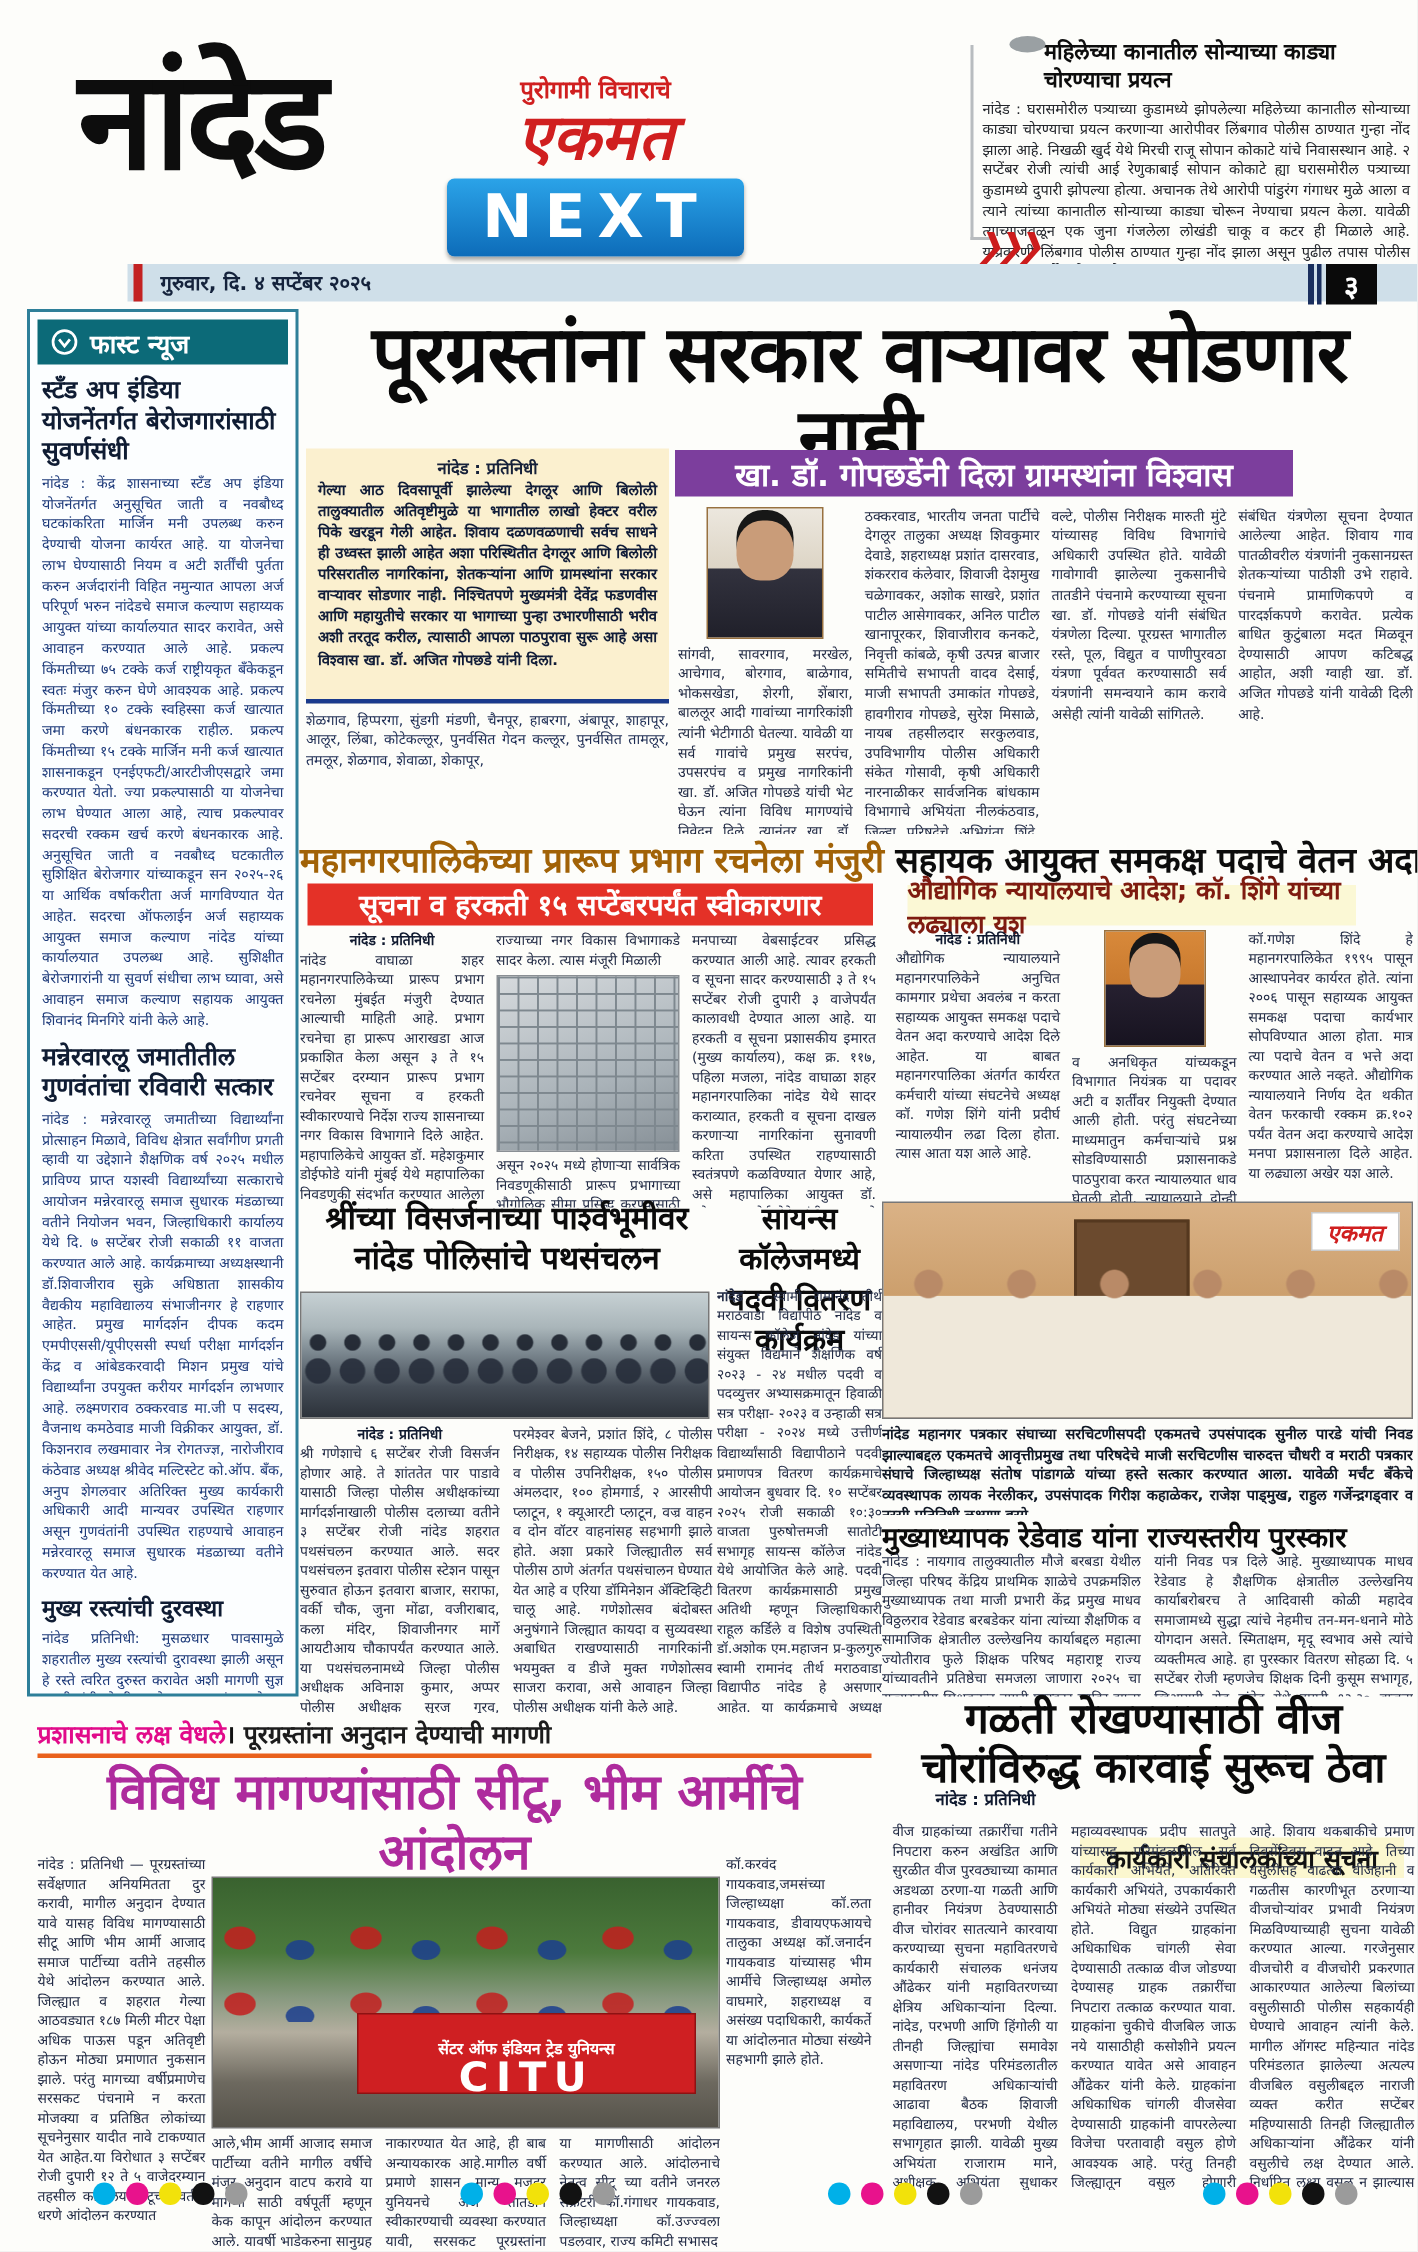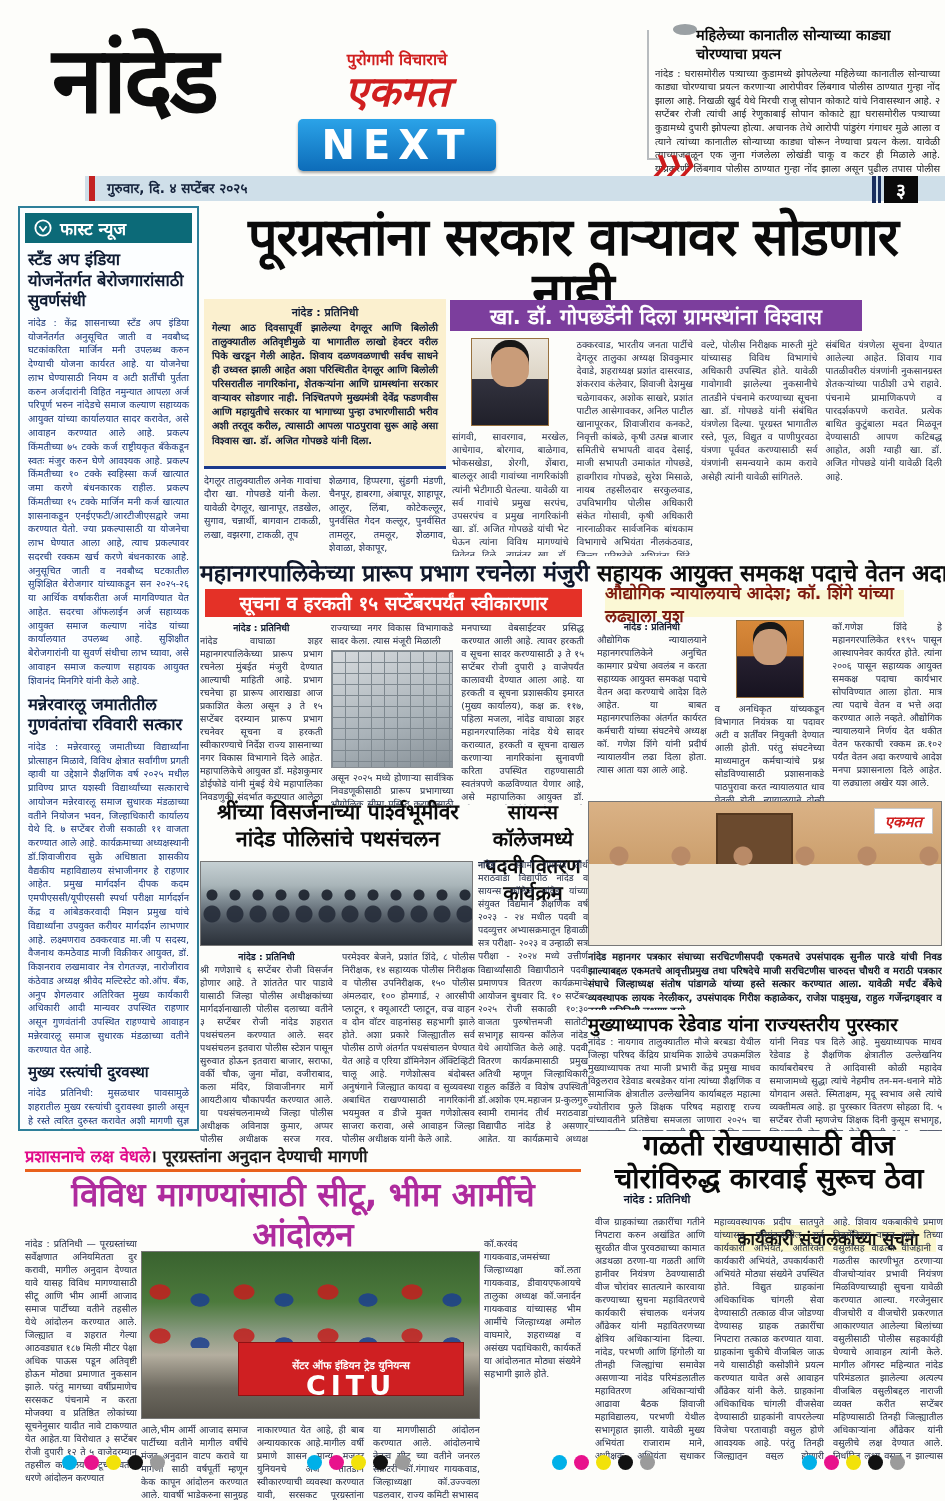--- a/index.html
+++ b/index.html
@@ -44,21 +44,21 @@
   .villages { position:absolute; left:204px; top:474px; width:242px; height:82px; display:flex; gap:8px; overflow:hidden; }
   .villages p { flex:1; font-size:9.5px; text-align:justify; line-height:1.42; color:#1c2b52; }
   .lead-body { position:absolute; left:452px; top:338px; width:490px; height:218px; display:flex; gap:8px; overflow:hidden; }
   .lead-body .col { flex:1; font-size:9.4px; text-align:justify; line-height:1.4; color:#232c46; }
   .portrait { width:78px; height:88px; border:1px solid #98713f; position:relative; margin:0 auto 4px; overflow:hidden; background:linear-gradient(180deg,#ece7de 0%,#ddd5c6 46%,#32323e 47%,#20202a 100%); }
   .portrait::after { content:""; position:absolute; top:8px; left:50%; transform:translateX(-50%); width:38px; height:40px; background:#c99c79; border-radius:46% 46% 42% 42%; box-shadow:0 -7px 0 0 #171717; }
   .portrait.orange { width:68px; height:78px; background:linear-gradient(180deg,#d8893a 0%,#c97a2f 46%,#262030 47%,#171320 100%); }
   .portrait.orange::after { width:34px; height:36px; }
 
   
-  .civic-head { position:absolute; left:200px; top:556px; width:388px; font-size:23px; font-weight:900; color:#0f172a; text-align:center; white-space:nowrap; }
+  .civic-head { position:absolute; left:200px; top:556px; width:388px; font-size:23px; font-weight:900; color:#a16207; text-align:center; white-space:nowrap; }
   .civic-sub { position:absolute; left:205px; top:589px; width:377px; height:28px; background:#e43127; color:#fff; font-size:19px; font-weight:800; display:flex; align-items:center; justify-content:center; }
   .civic-body { position:absolute; left:200px; top:621px; width:384px; height:184px; display:flex; gap:8px; overflow:hidden; }
   .civic-body .col { flex:1; font-size:9.3px; text-align:justify; line-height:1.4; color:#232c46; }
   .building { width:100%; height:118px; margin:3px 0; border:1px solid #8a8f94;
     background:linear-gradient(180deg,#e3e7ea 0%,#c2c9ce 30%,#9aa4ab 100%);
     background-image:linear-gradient(#7e888f 1px,transparent 1px),linear-gradient(90deg,#7e888f 1px,transparent 1px),linear-gradient(160deg,#d6dadd 0%,#aab3b9 60%,#868f96 100%);
     background-size:100% 11px,13px 100%,100% 100%; }
 
   
   .salary-head { position:absolute; left:597px; top:556px; width:346px; font-size:23px; font-weight:900; color:#0c0c0c; text-align:center; white-space:nowrap; }
@@ -177,21 +177,20 @@
     </div>
   </aside>
 
   <h1 class="lead-head">पूरग्रस्तांना सरकार वाऱ्यावर सोडणार नाही</h1>
   <div class="lead-sub">खा. डॉ. गोपछडेंनी दिला ग्रामस्थांना विश्वास</div>
   <div class="lead-box">
     <div class="lead-dateline">नांदेड : प्रतिनिधी</div>
     <div class="lead-text">गेल्या आठ दिवसापूर्वी झालेल्या देगलूर आणि बिलोली तालुक्यातील अतिवृष्टीमुळे या भागातील लाखो हेक्टर वरील पिके खरडून गेली आहेत. शिवाय दळणवळणाची सर्वच साधने ही उध्वस्त झाली आहेत अशा परिस्थितीत देगलूर आणि बिलोली परिसरातील नागरिकांना, शेतकऱ्यांना आणि ग्रामस्थांना सरकार वाऱ्यावर सोडणार नाही. निश्चितपणे मुख्यमंत्री देवेंद्र फडणवीस आणि महायुतीचे सरकार या भागाच्या पुन्हा उभारणीसाठी भरीव अशी तरतूद करील, त्यासाठी आपला पाठपुरावा सुरू आहे असा विश्वास खा. डॉ. अजित गोपछडे यांनी दिला.</div>
   </div>
   <div class="villages">
-    <p>देगलूर तालुक्यातील अनेक गावांचा दौरा खा. गोपछडे यांनी केला. यावेळी देगलूर, खानापूर, तडखेल, सुगाव, चन्नार्थी, बागवान टाकळी, लखा, वझरगा, टाकळी, तूप</p>
     <p>शेळगाव, हिप्परगा, सुंडगी मंडणी, चैनपूर, हाबरगा, अंबापूर, शाहापूर, आलूर, लिंबा, कोटेकल्लूर, पुनर्वसित गेदन कल्लूर, पुनर्वसित तामलूर, तमलूर, शेळगाव, शेवाळा, शेकापूर,</p>
   </div>
   <div class="lead-body">
     <div class="col">
       <div class="portrait"></div>
       <span>सांगवी, सावरगाव, मरखेल, आचेगाव, बोरगाव, बाळेगाव, भोकसखेडा, शेरगी, शेंबारा, बाललूर आदी गावांच्या नागरिकांशी त्यांनी भेटीगाठी घेतल्या. यावेळी या सर्व गावांचे प्रमुख सरपंच, उपसरपंच व प्रमुख नागरिकांनी खा. डॉ. अजित गोपछडे यांची भेट घेऊन त्यांना विविध मागण्यांचे निवेदन दिले. त्यानंतर खा. डॉ. गोपछडे यांनी निवेदनकर्त्यांशी आणि जनतेशी संवाद साधला. यावेळी माजी जिल्हा परिषद सदस्य लक्ष्मण</span>
     </div>
     <div class="col">ठक्करवाड, भारतीय जनता पार्टीचे देगलूर तालुका अध्यक्ष शिवकुमार देवाडे, शहराध्यक्ष प्रशांत दासरवाड, शंकरराव कंलेवार, शिवाजी देशमुख चळेगावकर, अशोक साखरे, प्रशांत पाटील आसेगावकर, अनिल पाटील खानापूरकर, शिवाजीराव कनकटे, निवृत्ती कांबळे, कृषी उत्पन्न बाजार समितीचे सभापती वादव देसाई, माजी सभापती उमाकांत गोपछडे, हावगीराव गोपछडे, सुरेश मिसाळे, नायब तहसीलदार सरकुलवाड, उपविभागीय पोलीस अधिकारी संकेत गोसावी, कृषी अधिकारी नारनाळीकर सार्वजनिक बांधकाम विभागाचे अभियंता नीलकंठवाड, जिल्हा परिषदेचे अभियंता शिंदे, गटविकास अधिकारी श्रीकांत</div>
     <div class="col">वल्टे, पोलीस निरीक्षक मारुती मुंटे यांच्यासह विविध विभागांचे अधिकारी उपस्थित होते. यावेळी गावोगावी झालेल्या नुकसानीचे तातडीने पंचनामे करण्याच्या सूचना खा. डॉ. गोपछडे यांनी संबंधित यंत्रणेला दिल्या. पूरग्रस्त भागातील रस्ते, पूल, विद्युत व पाणीपुरवठा यंत्रणा पूर्ववत करण्यासाठी सर्व यंत्रणांनी समन्वयाने काम करावे असेही त्यांनी यावेळी सांगितले.</div>
     <div class="col">संबंधित यंत्रणेला सूचना देण्यात आलेल्या आहेत. शिवाय गाव पातळीवरील यंत्रणांनी नुकसानग्रस्त शेतकऱ्यांच्या पाठीशी उभे राहावे. पंचनामे प्रामाणिकपणे व पारदर्शकपणे करावेत. प्रत्येक बाधित कुटुंबाला मदत मिळवून देण्यासाठी आपण कटिबद्ध आहोत, अशी ग्वाही खा. डॉ. अजित गोपछडे यांनी यावेळी दिली आहे.</div>

